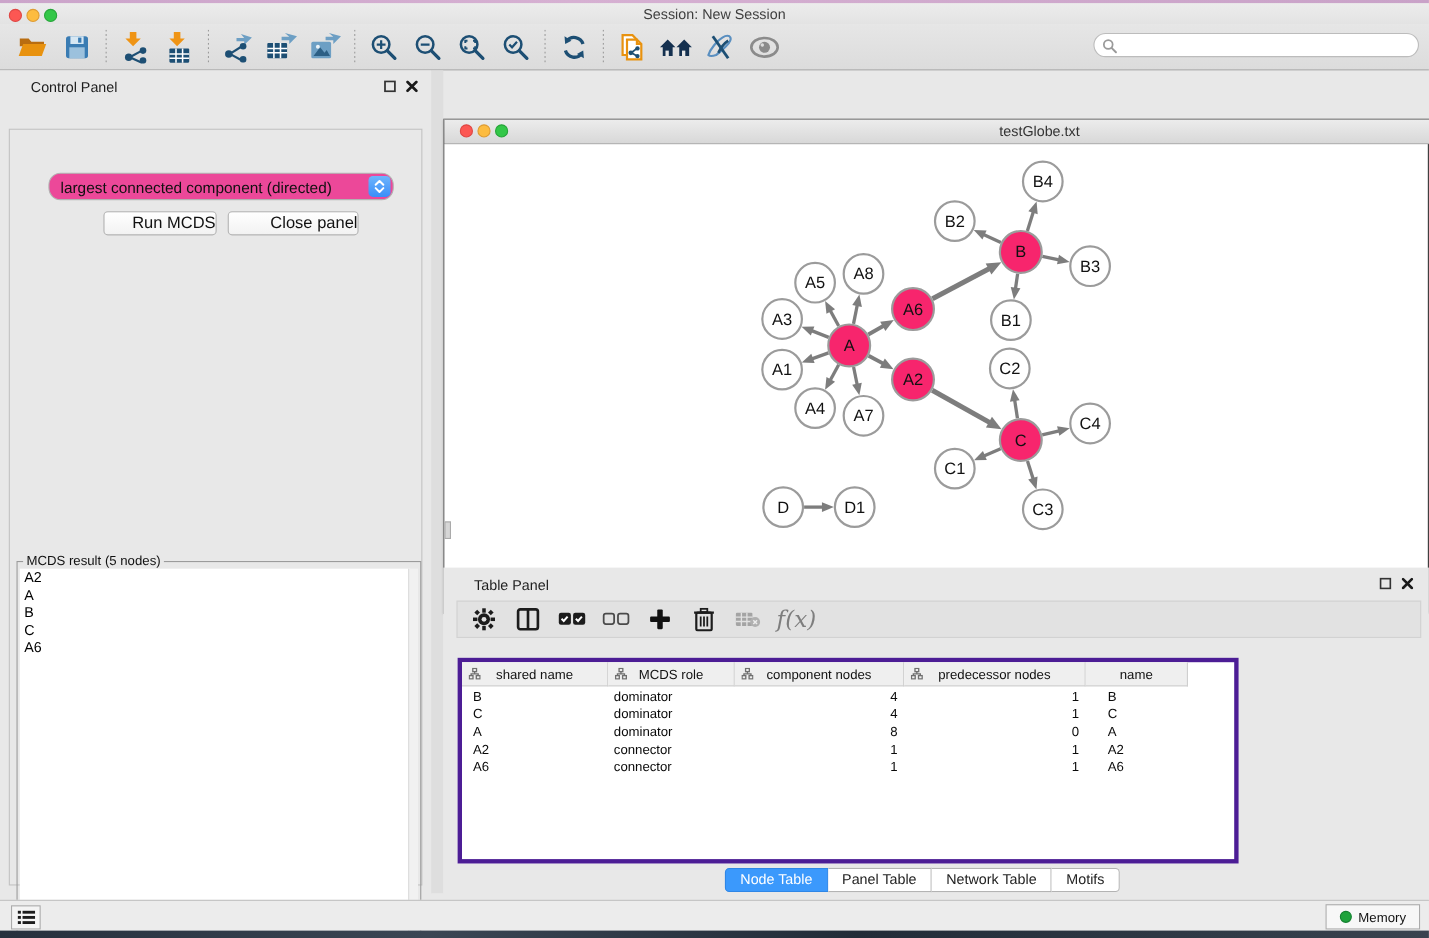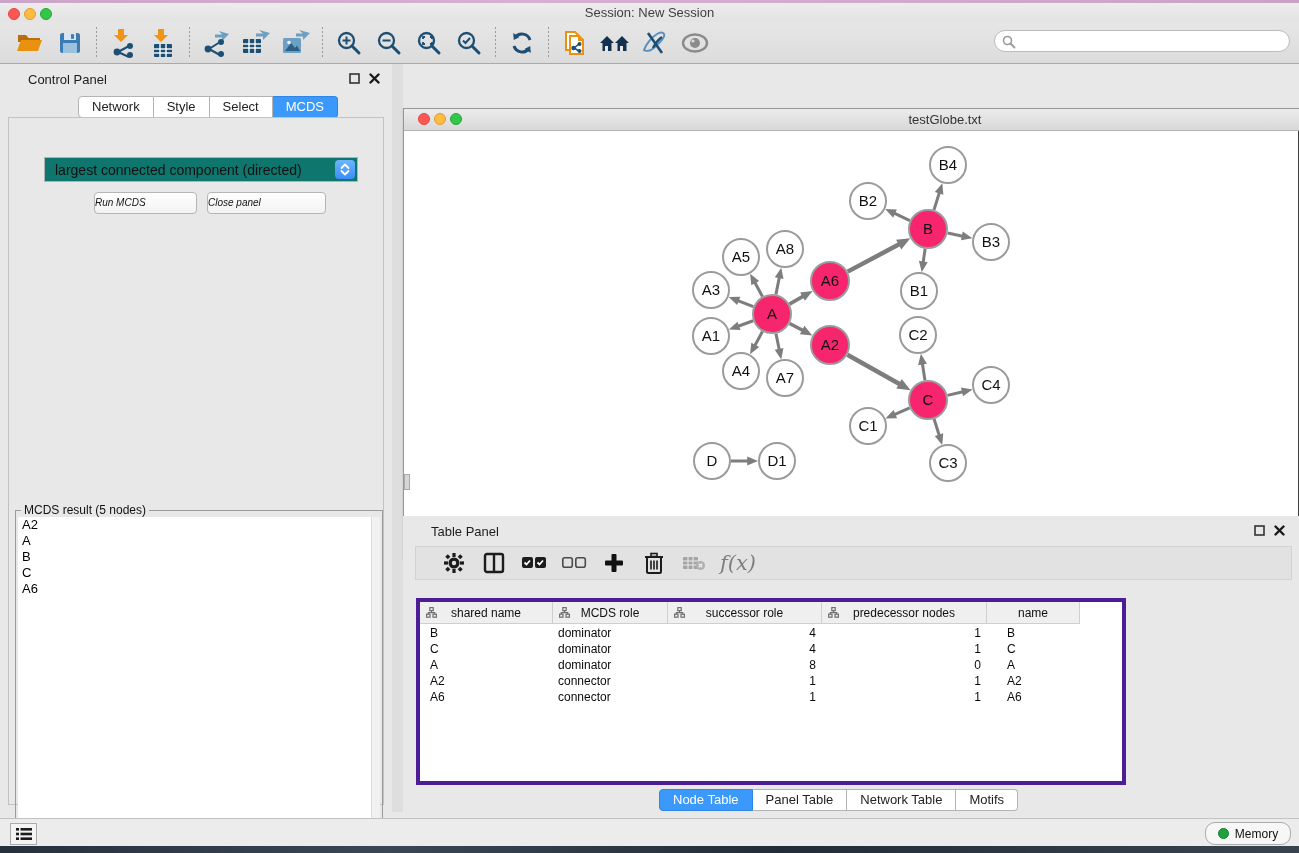--- a/index.html
+++ b/index.html
@@ -39,27 +39,27 @@
   .seg-tab { height:22px; line-height:20px; padding:0 13px; font-size:13px; color:#222;
     background:#fff; border:1px solid #b3b3b3; border-left:none; text-align:center; }
   .seg-tab:first-child { border-left:1px solid #b3b3b3; border-radius:4px 0 0 4px; }
   .seg-tab:last-child { border-radius:0 4px 4px 0; }
   .seg-tab.active { background:#3b99fc; border-color:#2f86e6; color:#fff; }
   #cp-pane { position:absolute; left:8px; top:53px; width:376px; height:688px;
     border:1px solid #c2c2c2; background:#e8e8e8; }
   #opt-label { position:absolute; left:0; top:16px; width:100%; text-align:center;
     font-size:13px; color:#111; }
   #criterion-combo { position:absolute; left:35px; top:39px; width:314px; height:25px;
-    background:#0f766e; border:1px solid #b2b2b2; border-radius:0; }
+    background:#ec4899; border:1px solid #b2b2b2; border-radius:11px; }
   #criterion-combo .val { position:absolute; left:10px; top:4px; font-size:14px; color:#111; }
   #combo-stepper { position:absolute; right:2px; top:2px; width:20px; height:19px; border-radius:4px;
     background:linear-gradient(#6db5fd,#3b8ef8); }
   .btn { position:absolute; height:22px; background:linear-gradient(#fff,#f2f2f2);
-    border:1px solid #b5b5b5; border-radius:4px; font-size:10px; color:#111;
-    text-align:left; line-height:20px;font-style:italic; }
+    border:1px solid #b5b5b5; border-radius:4px; font-size:15px; color:#111;
+    text-align:right; line-height:20px; }
   #run-btn { left:85px; top:74px; width:103px; }
   #closep-btn { left:198px; top:74px; width:119px; }
   #result-group { position:absolute; left:6px; top:392px; width:368px; height:344px;
     border:1px solid #9b9b9b; }
   #result-legend { position:absolute; left:5px; top:-8px; background:#e8e8e8; padding:0 3px;
     font-size:12px; color:#111; }
   #result-list { position:absolute; left:2px; top:6px; width:355px; height:335px;
     background:#fff; overflow:hidden; }
   #result-scroll { position:absolute; right:2px; top:6px; width:9px; height:335px;
     background:#f1f1f1; border-left:1px solid #dcdcdc; }
@@ -80,21 +80,21 @@
     background:#d6d6d6; border:1px solid #aaa; }
   #net-bottom-handle { position:absolute; left:442px; bottom:0px; width:16px; height:6px;
     background:#d6d6d6; border:1px solid #aaa; }
   #resize-grip { position:absolute; right:1px; bottom:1px; width:13px; height:13px;
     background:repeating-linear-gradient(135deg, transparent 0 3px, #b9b9b9 3px 4px); }
 
   
   #table-panel { left:403px; top:516px; width:896px; height:296px; background:#e8e8e8; }
   #tp-toolbar { position:absolute; left:12px; top:30px; width:877px; height:34px;
     background:#e2e2e2; border:1px solid #d2d2d2; display:flex; align-items:center;
-    padding-left:24px; gap:12px; }
+    padding-left:10px; gap:12px; }
   .tp-icon { width:28px; height:28px; display:flex; align-items:center; justify-content:center; }
   .dim { opacity:.35; }
   #fx-label { font-size:21px; color:#7e7e7e; font-family:"DejaVu Serif", serif; font-style:italic; }
   #node-table { position:absolute; left:13px; top:82px; width:710px; height:187px;
     background:#fff; border:4px solid #4c1d95; }
   #nt-header { position:absolute; left:0; top:0; width:100%; height:22px; display:flex; }
   .hcell { position:relative; height:22px; background:#efefef; border-right:1px solid #cfcfcf;
     border-bottom:1px solid #cfcfcf; font-size:12px; color:#111;
     display:flex; align-items:center; justify-content:center; }
   .hcell .hicon { position:absolute; left:6px; top:5px; }
@@ -102,21 +102,21 @@
   .trow { display:flex; height:16px; font-size:12px; color:#0a0a0a; }
   .tcell { overflow:hidden; white-space:nowrap; }
   #tp-tabs { position:absolute; left:216px; top:273px; height:22px; display:flex;padding-left:40px; }
 
   
   #status-bar { left:0; top:818px; width:1299px; height:28px; background:#ececec;
     border-top:1px solid #c2c2c2; }
   #list-btn { position:absolute; left:10px; top:4px; width:27px; height:22px;
     background:#f4f4f4; border:1px solid #ababab; display:flex; align-items:center; justify-content:center; }
   #memory-btn { position:absolute; right:8px; top:3px; width:86px; height:23px;
-    background:#f7f7f7; border:1px solid #ababab; border-radius:10px;
+    background:#f7f7f7; border:1px solid #ababab; border-radius:0;
     display:flex; align-items:center; justify-content:center; gap:6px; font-size:12px; color:#111; }
   #memory-dot { width:11px; height:11px; border-radius:50%; background:#1ea33c; border:1px solid #148030; }
   #desktop-bottom { left:0; top:846px; width:1299px; height:7px;
     background:linear-gradient(90deg,#26303d,#3b4654 30%,#222c38 60%,#39434f); }
 </style>
 </head>
 <body>
 
 <div id="desktop-top" class="abs"></div>
 <div id="titlebar" class="abs">
@@ -295,26 +295,20 @@
   <div class="win-btns" style="right:12px;">
     <svg width="11" height="11" viewBox="0 0 11 11">
         <rect x="1" y="1" width="9" height="9" fill="none" stroke="#333" stroke-width="1.6"></rect>
       </svg>
     <svg width="11" height="11" viewBox="0 0 11 11">
         <g stroke="#1a1a1a" stroke-width="2.4" stroke-linecap="round">
           <line x1="1.5" y1="1.5" x2="9.5" y2="9.5"></line>
           <line x1="9.5" y1="1.5" x2="1.5" y2="9.5"></line>
         </g>
       </svg>
-  </div>
-  <div id="cp-tabs">
-    <div class="seg-tab">Network</div>
-    <div class="seg-tab">Style</div>
-    <div class="seg-tab">Select</div>
-    <div class="seg-tab active">MCDS</div>
   </div>
   <div id="cp-pane">
     <div id="criterion-combo">
       <span class="val">largest connected component (directed)</span>
       <span id="combo-stepper">
         <svg width="20" height="19" viewBox="0 0 20 19">
             <g fill="none" stroke="#fff" stroke-width="1.8" stroke-linecap="round" stroke-linejoin="round">
               <polyline points="6.5,8 10,4.5 13.5,8"></polyline>
               <polyline points="6.5,11 10,14.5 13.5,11"></polyline>
             </g>
@@ -548,21 +542,21 @@
         </div>
         <div class="hcell" style="width: 154px; flex: 0 0 154px;">
           <svg class="hicon" width="11" height="11" viewBox="0 0 11 11">
             <g fill="none" stroke="#6f6f6f" stroke-width="1.2">
               <rect x="3.8" y="0.6" width="3.4" height="3"></rect>
               <rect x="0.6" y="7.2" width="3.4" height="3"></rect>
               <rect x="7" y="7.2" width="3.4" height="3"></rect>
               <path d="M5.5 3.6v2 M2.3 7.2v-1.6h6.4v1.6"></path>
             </g>
           </svg>
-          <span>successor role</span>
+          <span>component nodes</span>
         </div>
         <div class="hcell" style="width: 165px; flex: 0 0 165px;">
           <svg class="hicon" width="11" height="11" viewBox="0 0 11 11">
             <g fill="none" stroke="#6f6f6f" stroke-width="1.2">
               <rect x="3.8" y="0.6" width="3.4" height="3"></rect>
               <rect x="0.6" y="7.2" width="3.4" height="3"></rect>
               <rect x="7" y="7.2" width="3.4" height="3"></rect>
               <path d="M5.5 3.6v2 M2.3 7.2v-1.6h6.4v1.6"></path>
             </g>
           </svg>

